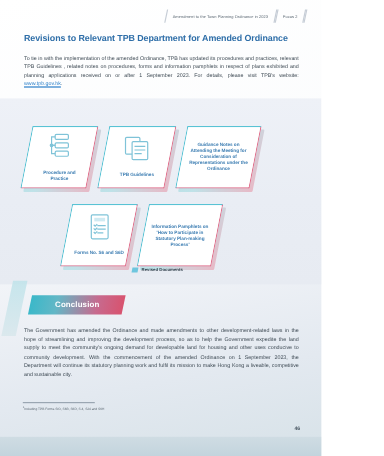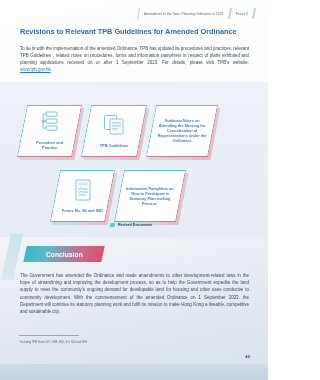--- a/index.html
+++ b/index.html
@@ -129,21 +129,21 @@
       <span>Amendment to the Town Planning Ordinance in 2023</span>
     </div>
     <div class="tab t2">
       <span>Focus 2</span>
     </div>
     <div class="tab edge">
         <span></span>
       </div>
   </div>
 
-  <div class="title">Revisions to Relevant TPB Guidelines for Amended Ordinance</div>
+  <div class="title">Revisions to Relevant TPB Department for Amended Ordinance</div>
 
   <div class="intro">
     <span>To tie in with the implementation of the amended Ordinance, TPB has updated its procedures and practices, relevant TPB Guidelines , related notes on procedures, forms and information pamphlets in respect of plans exhibited and planning applications received on or after 1 September 2023.  For details, please visit TPB's website: </span><a href="#">www.tpb.gov.hk</a>.
   </div>
 
   <div class="diagram">
 
     <div class="row row1">
 
       <div class="card c1">

